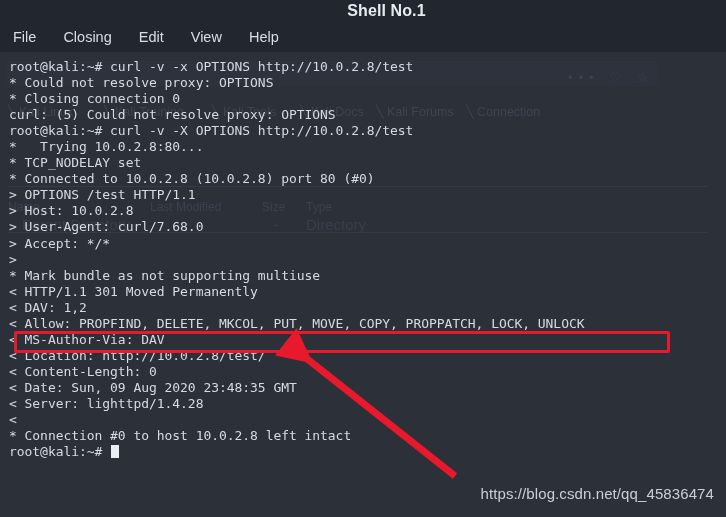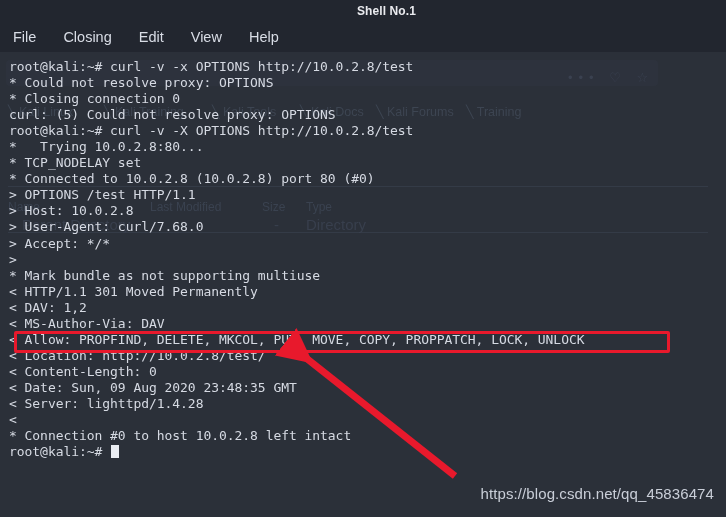--- a/index.html
+++ b/index.html
@@ -82,21 +82,21 @@
     position: relative;
     z-index: 3;
     height: 22px;
     background: #22262f;
     display: flex;
     align-items: center;
     justify-content: center;
   }
   #titlebar-text {
     font-family: "Liberation Sans", sans-serif;
-    font-size: 12px;
+    font-size: 16px;
     font-weight: 600;
     color: #e9eaee;
     letter-spacing: .1px;
     padding-left: 47px;
   }
   #menubar {
     position: relative;
     z-index: 3;
     height: 30px;
     background: #22262f;
@@ -179,21 +179,21 @@
     <div class="ghost ghost-urlbar"></div>
     <div class="ghost ghost-icons">••• ♡ ☆</div>
     <div class="ghost-rule" style="top:186px"></div>
     <div class="ghost-rule" style="top:232px"></div>
     <div id="ghost-bookmarks">
         <div class="ghost ghost-bm" style="left: 8px;">╲ Kali Linux</div>
         <div class="ghost ghost-bm" style="left: 104px;">╲ Kali Training</div>
         <div class="ghost ghost-bm" style="left: 212px;">╲ Kali Tools</div>
         <div class="ghost ghost-bm" style="left: 300px;">╲ Kali Docs</div>
         <div class="ghost ghost-bm" style="left: 376px;">╲ Kali Forums</div>
-        <div class="ghost ghost-bm" style="left: 466px;">╲ Training</div>
+        <div class="ghost ghost-bm" style="left: 466px;">╲ Connection</div>
       </div>
     <div id="ghost-table">
         <div class="ghost ghost-th" style="left: 8px;">Name</div>
         <div class="ghost ghost-th" style="left: 150px;">Last Modified</div>
         <div class="ghost ghost-th" style="left: 262px;">Size</div>
         <div class="ghost ghost-th" style="left: 306px;">Type</div>
         <div class="ghost ghost-td" style="left: 22px;">Parent Directory</div>
         <div class="ghost ghost-td" style="left: 274px;">-</div>
         <div class="ghost ghost-td" style="left: 306px;">Directory</div>
       </div>
@@ -221,22 +221,22 @@
       <div class="tline">* TCP_NODELAY set</div>
       <div class="tline">* Connected to 10.0.2.8 (10.0.2.8) port 80 (#0)</div>
       <div class="tline">&gt; OPTIONS /test HTTP/1.1</div>
       <div class="tline">&gt; Host: 10.0.2.8</div>
       <div class="tline">&gt; User-Agent: curl/7.68.0</div>
       <div class="tline">&gt; Accept: */*</div>
       <div class="tline">&gt;</div>
       <div class="tline">* Mark bundle as not supporting multiuse</div>
       <div class="tline">&lt; HTTP/1.1 301 Moved Permanently</div>
       <div class="tline">&lt; DAV: 1,2</div>
+      <div class="tline">&lt; Allow: PROPFIND, DELETE, MKCOL, PUT, MOVE, COPY, PROPPATCH, LOCK, UNLOCK</div>
       <div class="tline">&lt; MS-Author-Via: DAV</div>
-      <div class="tline">&lt; Allow: PROPFIND, DELETE, MKCOL, PUT, MOVE, COPY, PROPPATCH, LOCK, UNLOCK</div>
       <div class="tline">&lt; Location: http://10.0.2.8/test/</div>
       <div class="tline">&lt; Content-Length: 0</div>
       <div class="tline">&lt; Date: Sun, 09 Aug 2020 23:48:35 GMT</div>
       <div class="tline">&lt; Server: lighttpd/1.4.28</div>
       <div class="tline">&lt;</div>
       <div class="tline">* Connection #0 to host 10.0.2.8 left intact</div>
       <div class="tline"><span>root@kali:~# </span><span class="cursor"></span></div>
     </div>
 
   <div id="annot">

